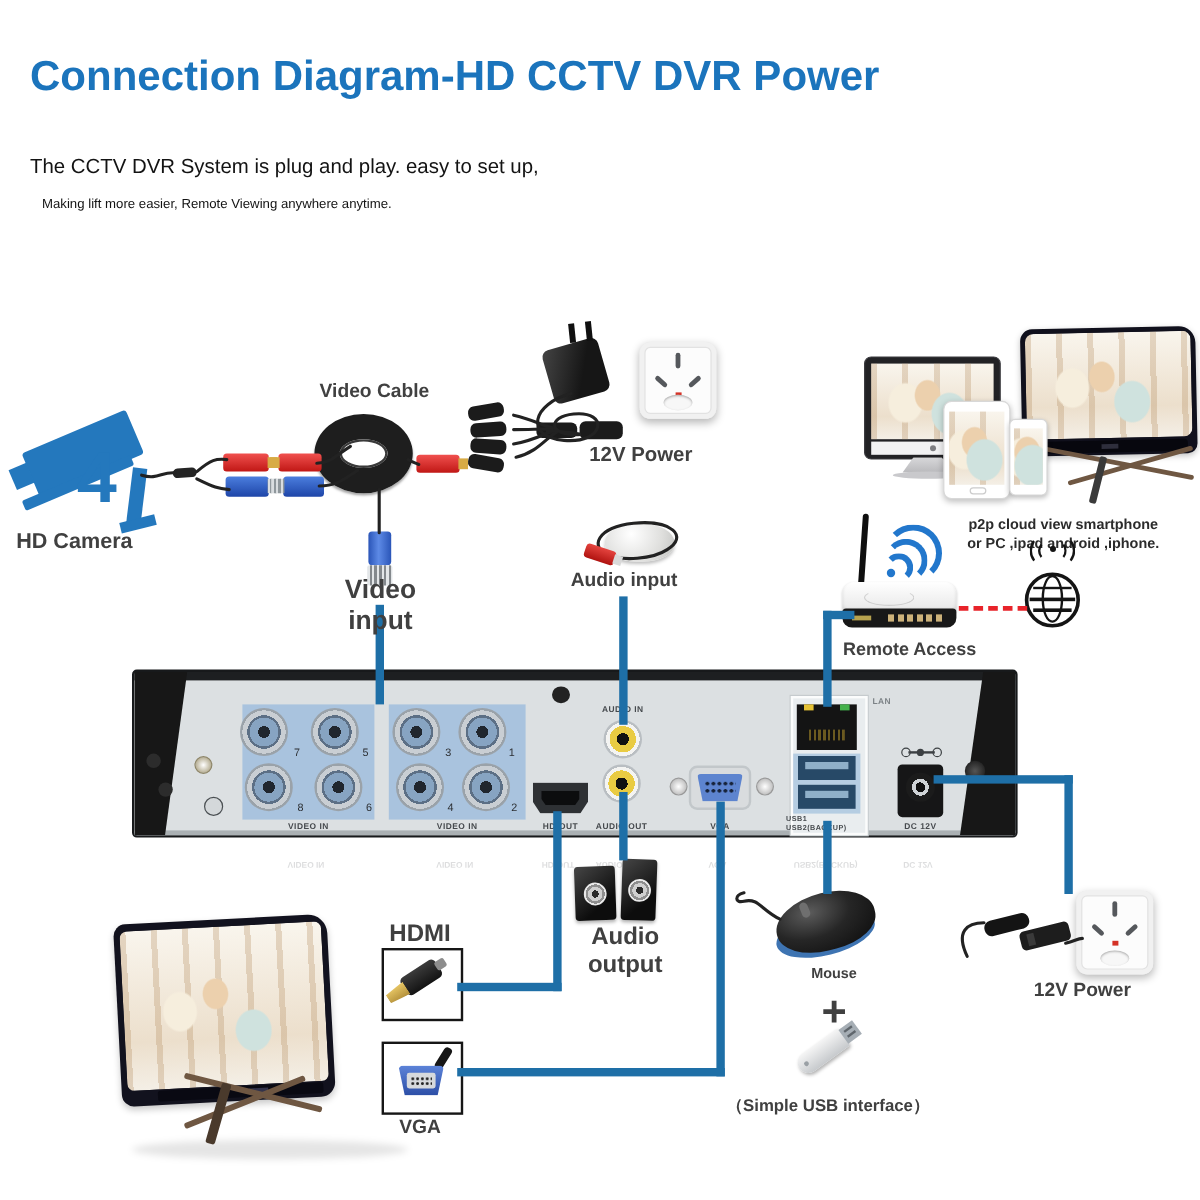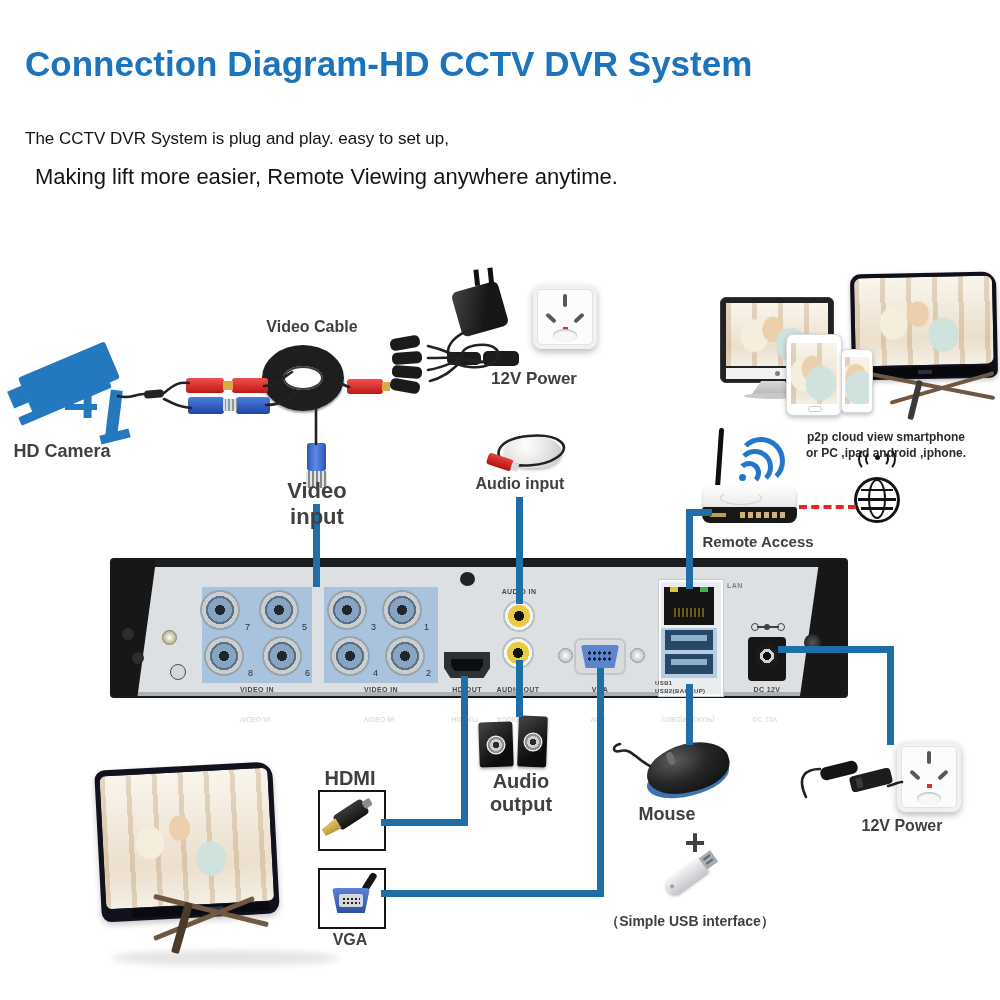--- a/index.html
+++ b/index.html
@@ -191,23 +191,23 @@
   .wires{position:absolute;left:0;top:0;z-index:6;pointer-events:none;}
   .dc-cable1{position:absolute;left:820px;top:764px;width:38px;height:13px;border-radius:6px;background:#141414;transform:rotate(-14deg);z-index:5;}
   .dc-cable2{position:absolute;left:850px;top:772px;width:42px;height:16px;border-radius:4px;background:#1d1d1d;transform:rotate(-14deg);z-index:5;}
   .dc-cable2::after{content:"";position:absolute;left:6px;top:3px;width:6px;height:10px;background:#3a3a3a;}
 </style>
 </head>
 <body>
 
 <div id="canvas">
 
-  <div class="abs" style="left:25px;top:44px;width:860px;font-size:35px;font-weight:700;color:#1b74bc;">Connection Diagram-HD CCTV DVR System</div>
+  <div class="abs" style="left:25px;top:44px;width:860px;font-size:35px;font-weight:700;color:#1b74bc;">Connection Diagram-HD CCTV DVR Power</div>
   <div class="abs" style="left:25px;top:129px;font-size:17px;color:#131313;">The CCTV DVR System is plug and play. easy to set up,</div>
-  <div class="abs" style="left:35px;top:164px;font-size:22px;color:#131313;">Making lift more easier, Remote Viewing anywhere anytime.</div>
+  <div class="abs" style="left:35px;top:164px;font-size:11px;color:#131313;">Making lift more easier, Remote Viewing anywhere anytime.</div>
 
   <div class="line" style="left:313px;top:504px;width:7px;height:83px;"></div>
   <div class="line" style="left:516px;top:497px;width:7px;height:107px;"></div>
   <div class="line" style="left:686px;top:509px;width:7px;height:80px;"></div>
   <div class="line" style="left:686px;top:509px;width:26px;height:7px;"></div>
   <div class="line" style="left:461px;top:676px;width:7px;height:150px;"></div>
   <div class="line" style="left:381px;top:819px;width:87px;height:7px;"></div>
   <div class="line" style="left:597px;top:668px;width:7px;height:229px;"></div>
   <div class="line" style="left:381px;top:890px;width:223px;height:7px;"></div>
   <div class="line" style="left:516px;top:660px;width:7px;height:57px;"></div>
@@ -425,21 +425,21 @@
     <div class="vga-adp"></div>
   </div>
   <div class="lbl" style="left:318px;top:931px;width:64px;font-size:16px;">VGA</div>
 
   <div class="spk" style="left:479px;top:722px;width:34px;height:45px;transform:rotate(-2deg);"></div>
   <div class="spk" style="left:518px;top:716px;width:29px;height:51px;transform:rotate(2deg);"></div>
   <div class="lbl" style="left:460px;top:770px;width:122px;font-size:20px;">Audio output</div>
 
   <div class="mouse-stripe"></div>
   <div class="mouse-body"></div>
-  <div class="lbl" style="left:620px;top:804px;width:94px;font-size:18px;">Mouse</div>
+  <div class="lbl" style="left:648px;top:804px;width:94px;font-size:12px;">Mouse</div>
   <div class="lbl" style="left:658px;top:822px;width:74px;font-size:36px;font-weight:700;">+</div>
   <div class="usbstick">
       <i></i>
     </div>
   <div class="lbl" style="left:582px;top:913px;width:216px;font-size:14px;">（Simple USB interface）</div>
 
   <div class="dc-cable1"></div>
   <div class="dc-cable2"></div>
   <div class="socket" style="left:897px;top:742px;width:64px;height:70px;">
     <span class="slot-v"></span>

